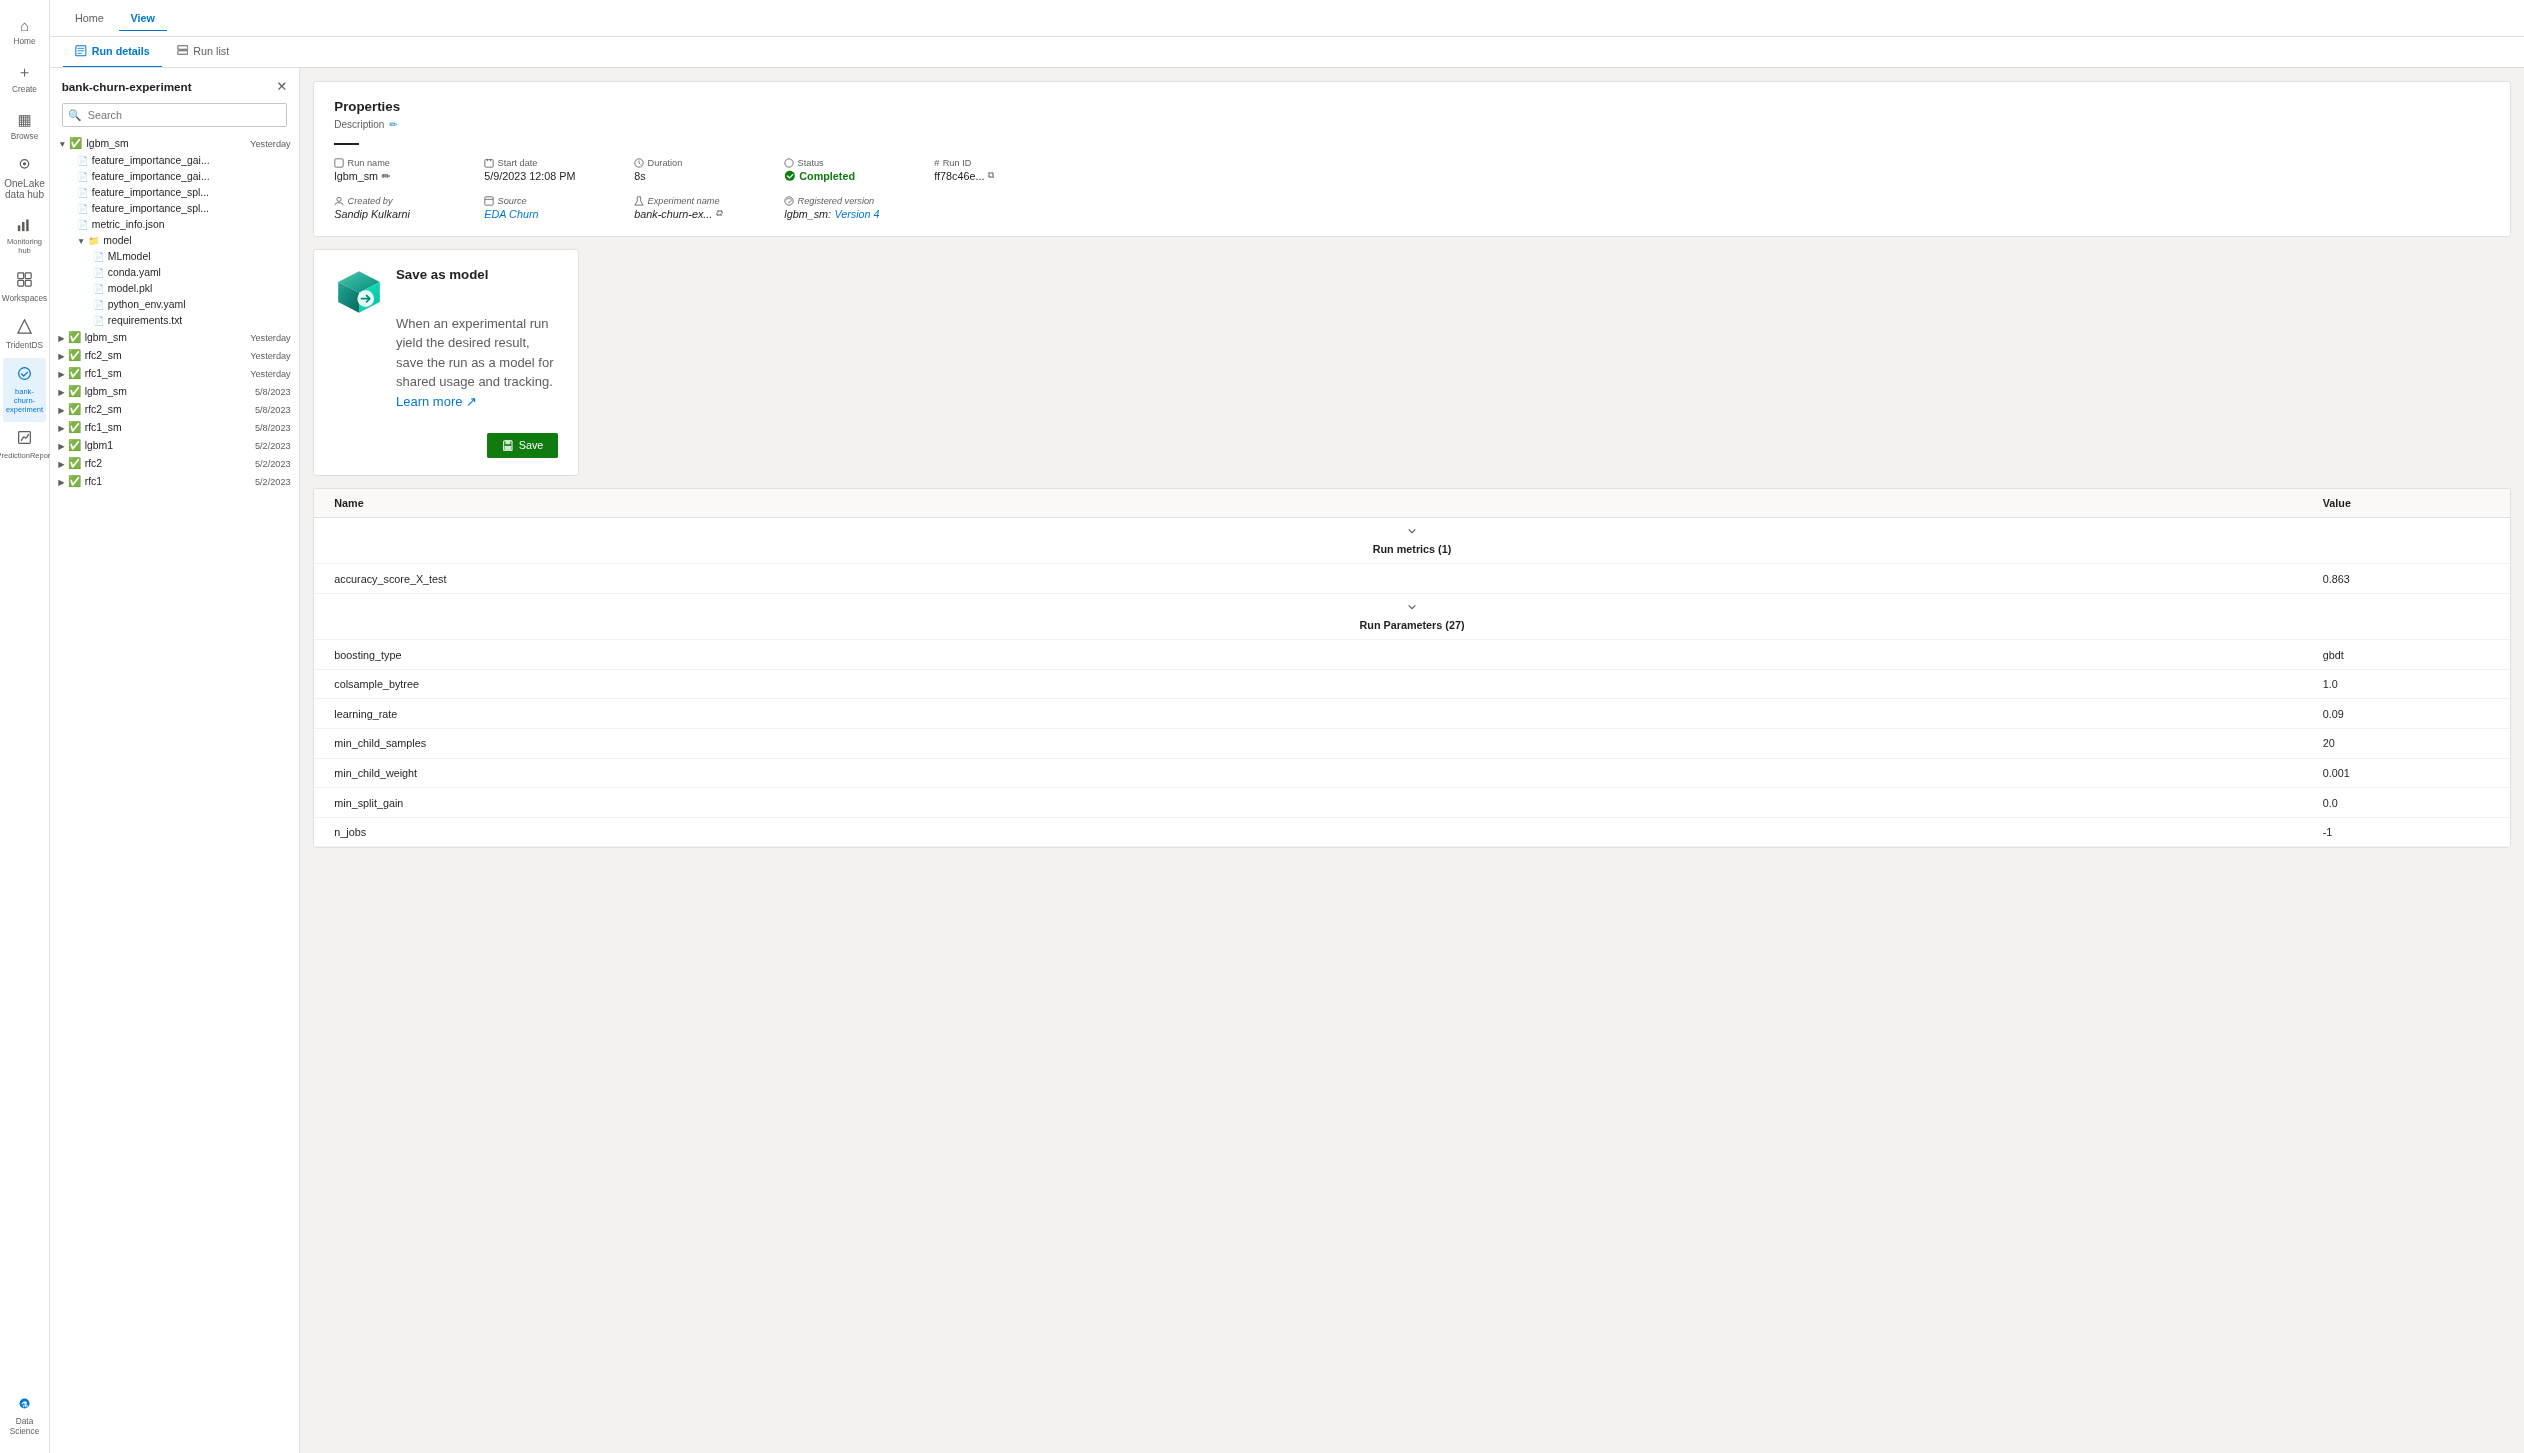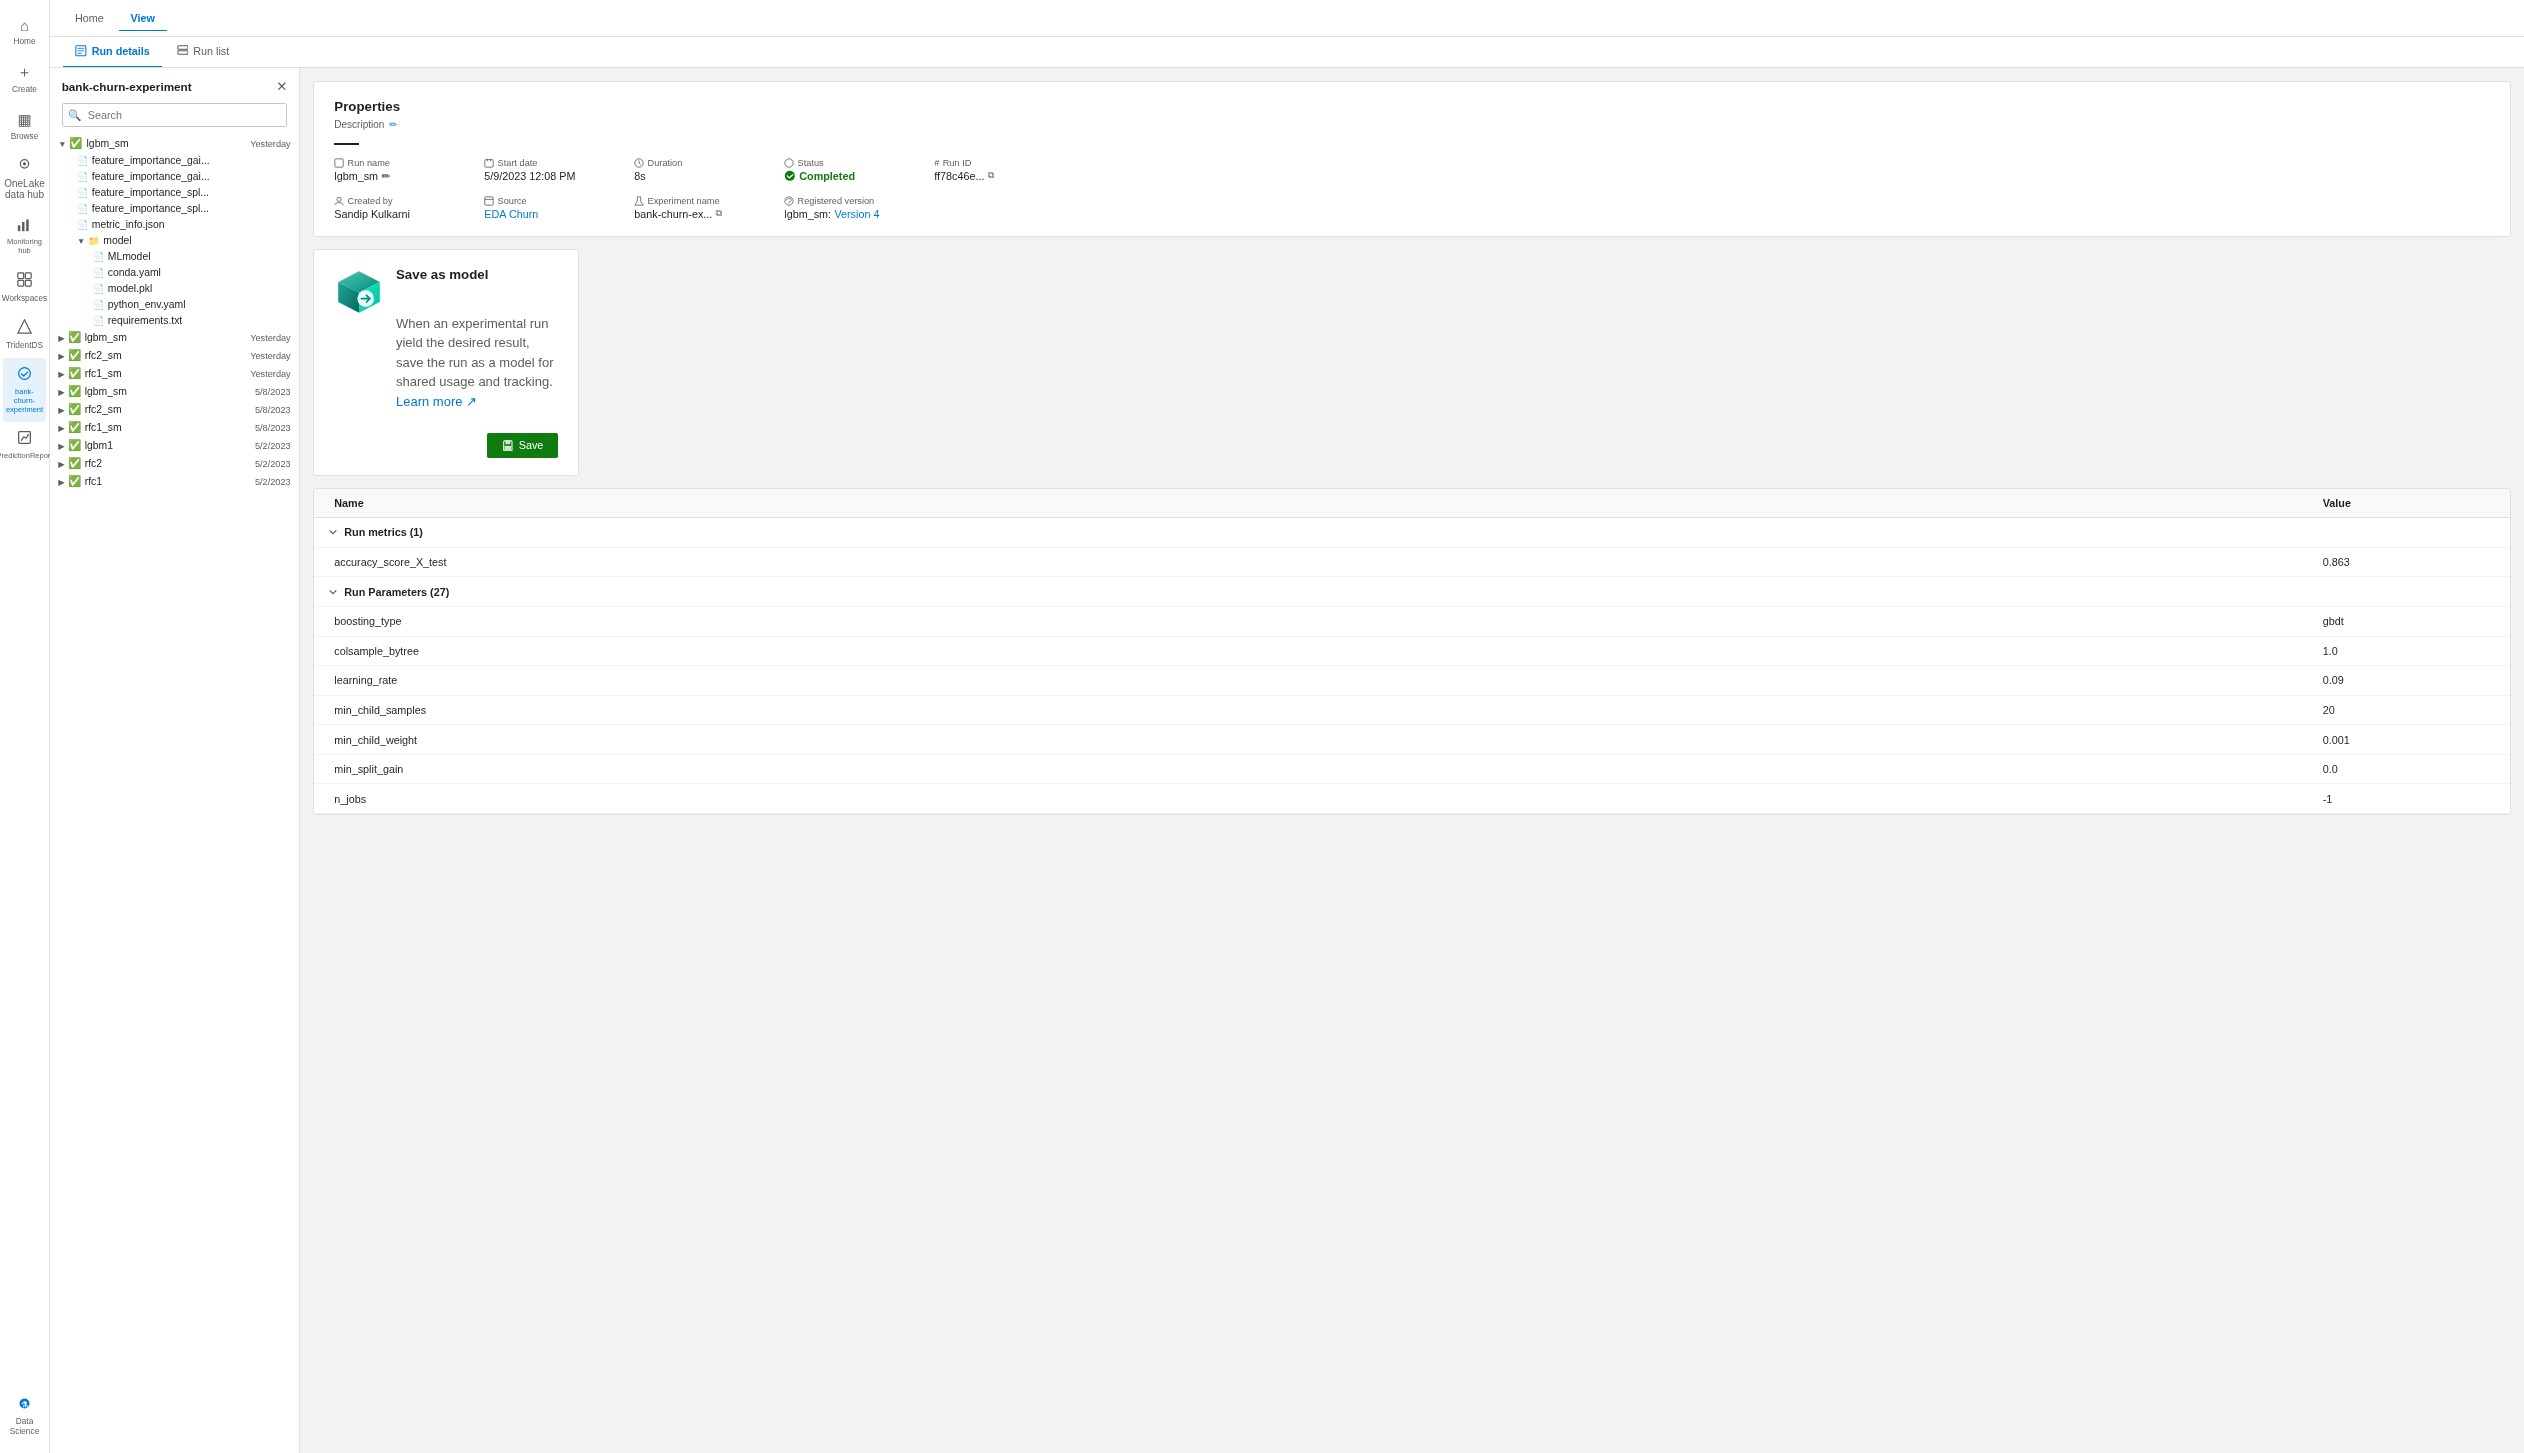--- a/index.html
+++ b/index.html
@@ -232,20 +232,21 @@
     .th.name-col { flex: 1; }
     .th.value-col { width: 167px; }
     .section-header {
       display: flex;
       align-items: center;
       padding: 8.3px 13.3px;
       gap: 6.7px;
       cursor: pointer;
       border-bottom: 0.8px solid #f3f2f1;
       background: #fff;
+      flex-direction: column;
     }
     .section-title { font-size: 10.8px; font-weight: 600; color: #201f1e; }
     .table-row {
       display: flex;
       padding: 8.3px 20px;
       border-bottom: 0.8px solid #f3f2f1;
       align-items: center;
     }
     .td.name-col { flex: 1; font-size: 10.8px; color: #201f1e; }
     .td.value-col { width: 167px; font-size: 10.8px; color: #201f1e; }
@@ -556,21 +557,21 @@
                 <div class="prop-label">
                   <span style="font-size:9.2px;color:#605e5c;">#</span>
                   <span>Run ID</span>
                 </div>
                 <div class="prop-value">
                   <span>ff78c46e...</span>
                   <span class="copy-icon">⧉</span>
                 </div>
               </div>
             </div>
-            <div class="props-grid" style="">
+            <div class="props-grid" style="font-style:italic;">
               <div class="prop-item">
                 <div class="prop-label">
                   <svg width="10" height="10" viewBox="0 0 12 12">
                       <circle cx="6" cy="4" r="2.5" fill="none" stroke="#605e5c" stroke-width="1"></circle>
                       <path d="M1 11 Q1 8 6 8 Q11 8 11 11" fill="none" stroke="#605e5c" stroke-width="1"></path>
                     </svg>
                   <span>Created by</span>
                 </div>
                 <div class="prop-value">Sandip Kulkarni</div>
               </div>

